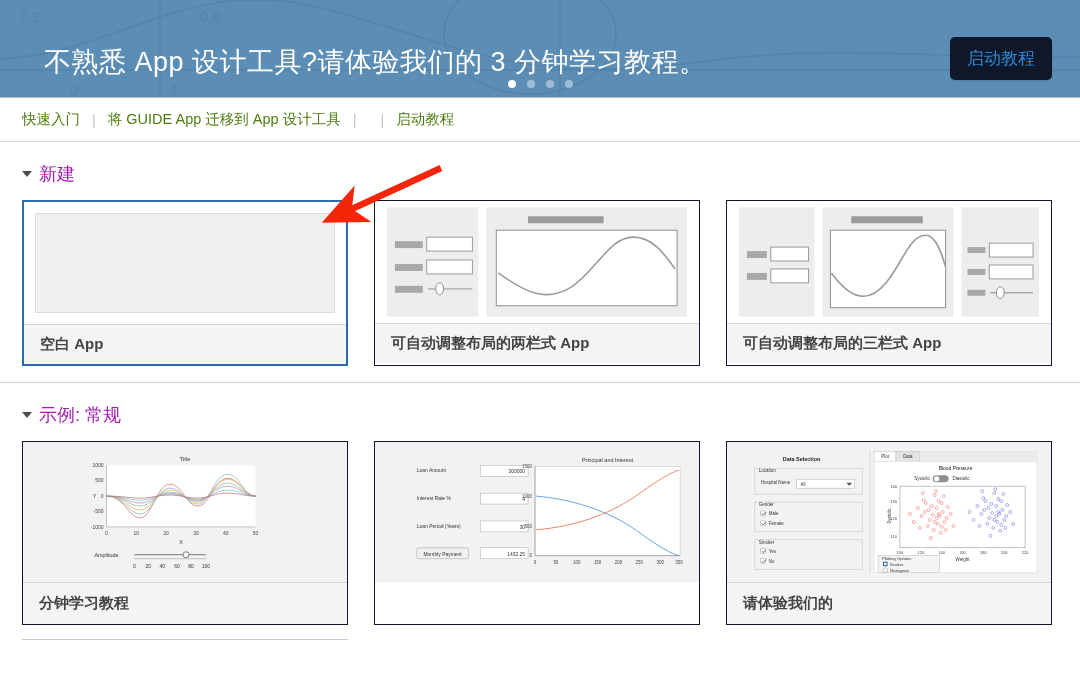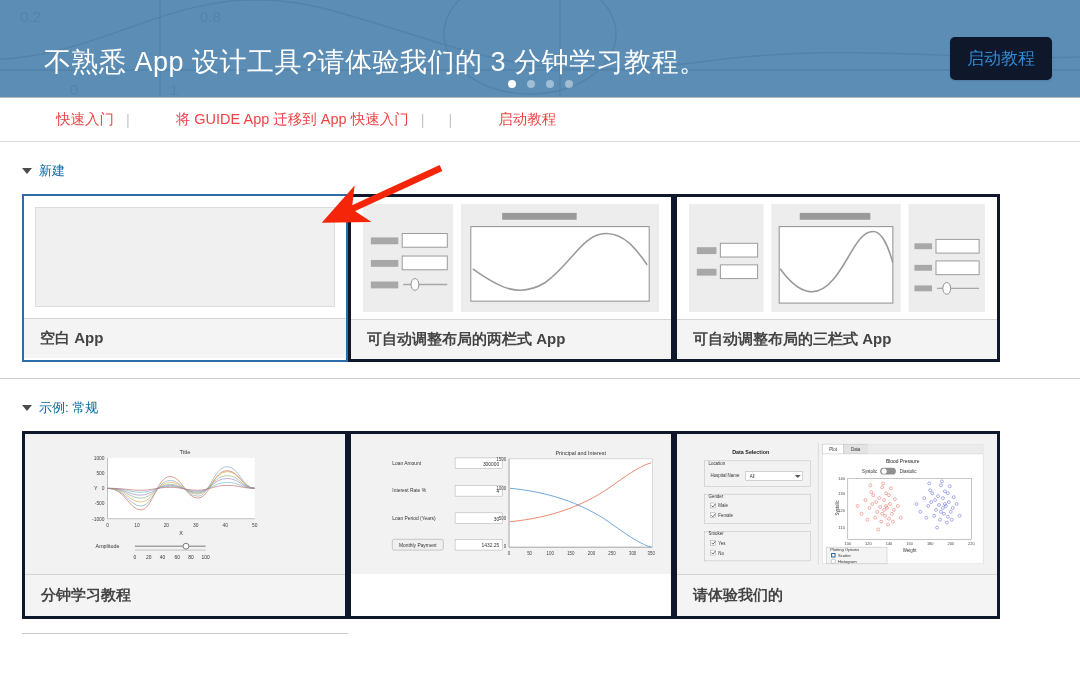--- a/index.html
+++ b/index.html
@@ -53,46 +53,46 @@
   .dot.active { background: #ffffff; }
 
   
   .linkbar {
     height: 44px;
     display: flex; align-items: center;
     padding-left: 22px;
     border-bottom: 1px solid #d8d8d8;
     font-size: 14.5px;
   }
-  .linkbar a { color: #ef4444; text-decoration: none; cursor: pointer; white-space: nowrap; margin-left: 34px; }
+  .linkbar a { color: #4d7c0f; text-decoration: none; cursor: pointer; white-space: nowrap; }
   .sep { color: #c5c5c5; margin: 0 12px; user-select: none; }
 
   
   .section-head {
     display: flex; align-items: center;
     padding: 20px 16px 14px 22px;
-    font-size: 13px;
-    color: #0369a1;
+    font-size: 18px;
+    color: #a21caf;
     cursor: pointer;
   }
   .caret {
     width: 0; height: 0;
     border-left: 5px solid transparent;
     border-right: 5px solid transparent;
     border-top: 6px solid #4d4d4d;
     margin-right: 7px;
   }
   .section-divider { height: 1px; background: #cfcfcf; margin: 16px 0 0 0; }
 
-  .card-row { display: flex; padding: 0 0 0 22px; }
+  .card-row { display: flex; padding: 0 0 0 22px; gap: 26px; }
 
   .card {
     width: 326px;
     background: #ffffff;
-    border: 3px solid #0f172a;
+    border: 1px solid #0f172a;
     cursor: pointer;
   }
   .card.selected { border: 2px solid #2c6ca8; }
   .card.selected .card-thumb { padding: 11px; }
   .card-thumb {
     height: 122px;
     padding: 12px;
     background: #ffffff;
     display: flex; align-items: center; justify-content: center;
     overflow: hidden;
@@ -148,21 +148,21 @@
       <span class="dot active"></span>
       <span class="dot"></span>
       <span class="dot"></span>
       <span class="dot"></span>
     </div>
   </div>
 
   <div class="linkbar">
     <a>快速入门</a>
     <span class="sep">|</span>
-    <a>将 GUIDE App 迁移到 App 快速入门</a>
+    <a>将 GUIDE App 迁移到 App 设计工具</a>
     <span class="sep">|</span>
     <span class="sep">|</span>
     <a>启动教程</a>
   </div>
 
   <div class="section-head">
     <span class="caret"></span>
     <span>新建</span>
   </div>
 

